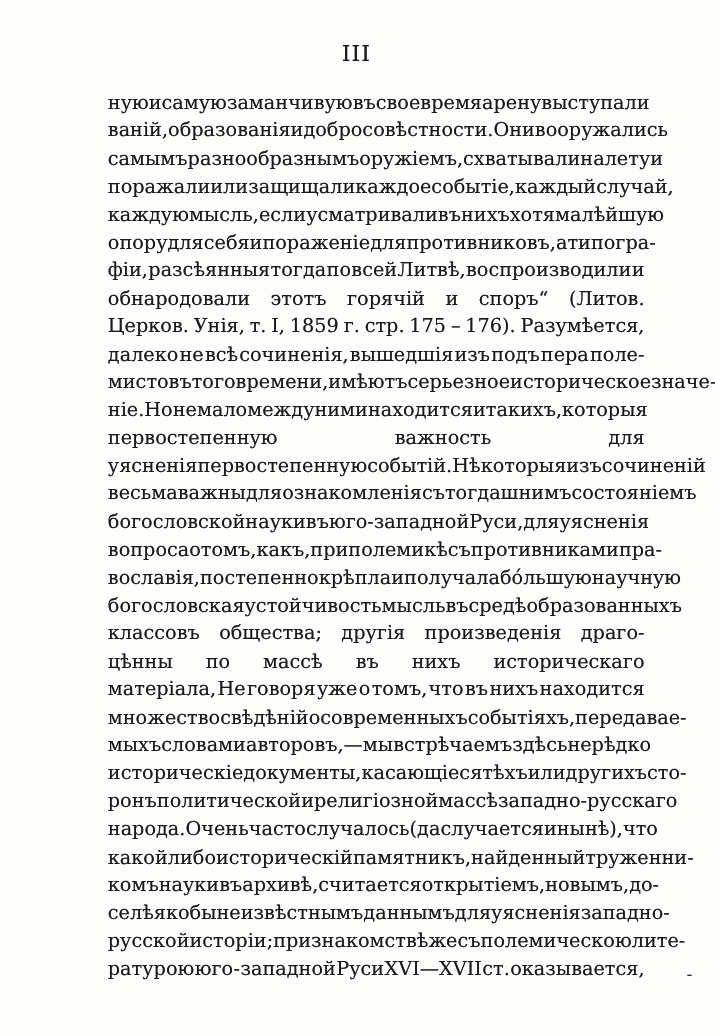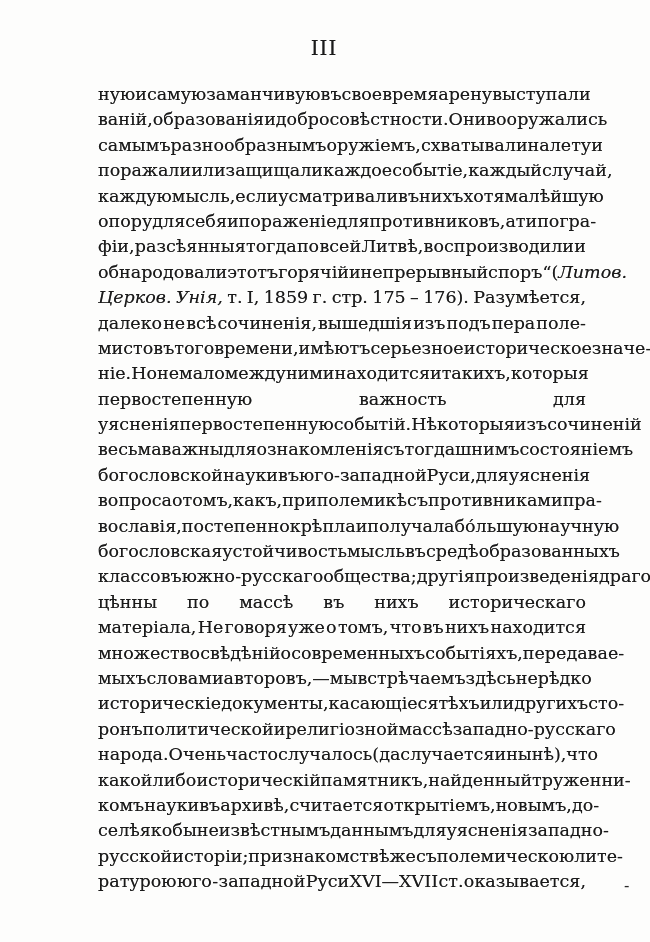--- a/index.html
+++ b/index.html
@@ -33,21 +33,21 @@
   .line {
     display: flex;
     flex-wrap: nowrap;
     justify-content: space-between;
     align-items: baseline;
     height: 25.4px;
     white-space: nowrap;
     margin-left: 36px;
   }
   .line .w { flex: 0 0 auto; }
-  .it { font-style: italic; }
+  .it { }
   .margin-mark {
     position: absolute;
     top: 876px;
     left: 624px;
     font-size: 16px;
     color: #2a2a2a;
   }
 </style>
 </head>
 <body>
@@ -121,21 +121,20 @@
       <span class="w"><span>всей</span></span>
       <span class="w"><span>Литвѣ,</span></span>
       <span class="w"><span>воспроизводили</span></span>
       <span class="w"><span>и</span></span>
     </div>
     <div class="line">
       <span class="w"><span>обнародовали</span></span>
       <span class="w"><span>этотъ</span></span>
       <span class="w"><span>горячій</span></span>
       <span class="w"><span>и</span></span>
-      <span class="w"><span>непрерывный</span></span>
       <span class="w"><span>споръ“</span></span>
       <span class="w"><span>(</span><span class="it">Литов.</span></span>
     </div>
     <div class="line">
       <span class="w"><span class="it">Церков.</span></span>
       <span class="w"><span class="it">Унія,</span></span>
       <span class="w"><span>т.</span></span>
       <span class="w"><span>I,</span></span>
       <span class="w"><span>1859</span></span>
       <span class="w"><span>г.</span></span>
@@ -231,21 +230,20 @@
     <div class="line">
       <span class="w"><span>богословская</span></span>
       <span class="w"><span>устойчивость</span></span>
       <span class="w"><span>мысль</span></span>
       <span class="w"><span>въ</span></span>
       <span class="w"><span>средѣ</span></span>
       <span class="w"><span>образованныхъ</span></span>
     </div>
     <div class="line">
       <span class="w"><span>классовъ</span></span>
-      <span class="w"><span>южно-русскаго</span></span>
       <span class="w"><span>общества;</span></span>
       <span class="w"><span>другія</span></span>
       <span class="w"><span>произведенія</span></span>
       <span class="w"><span>драго-</span></span>
     </div>
     <div class="line">
       <span class="w"><span>цѣнны</span></span>
       <span class="w"><span>по</span></span>
       <span class="w"><span>массѣ</span></span>
       <span class="w"><span>въ</span></span>

